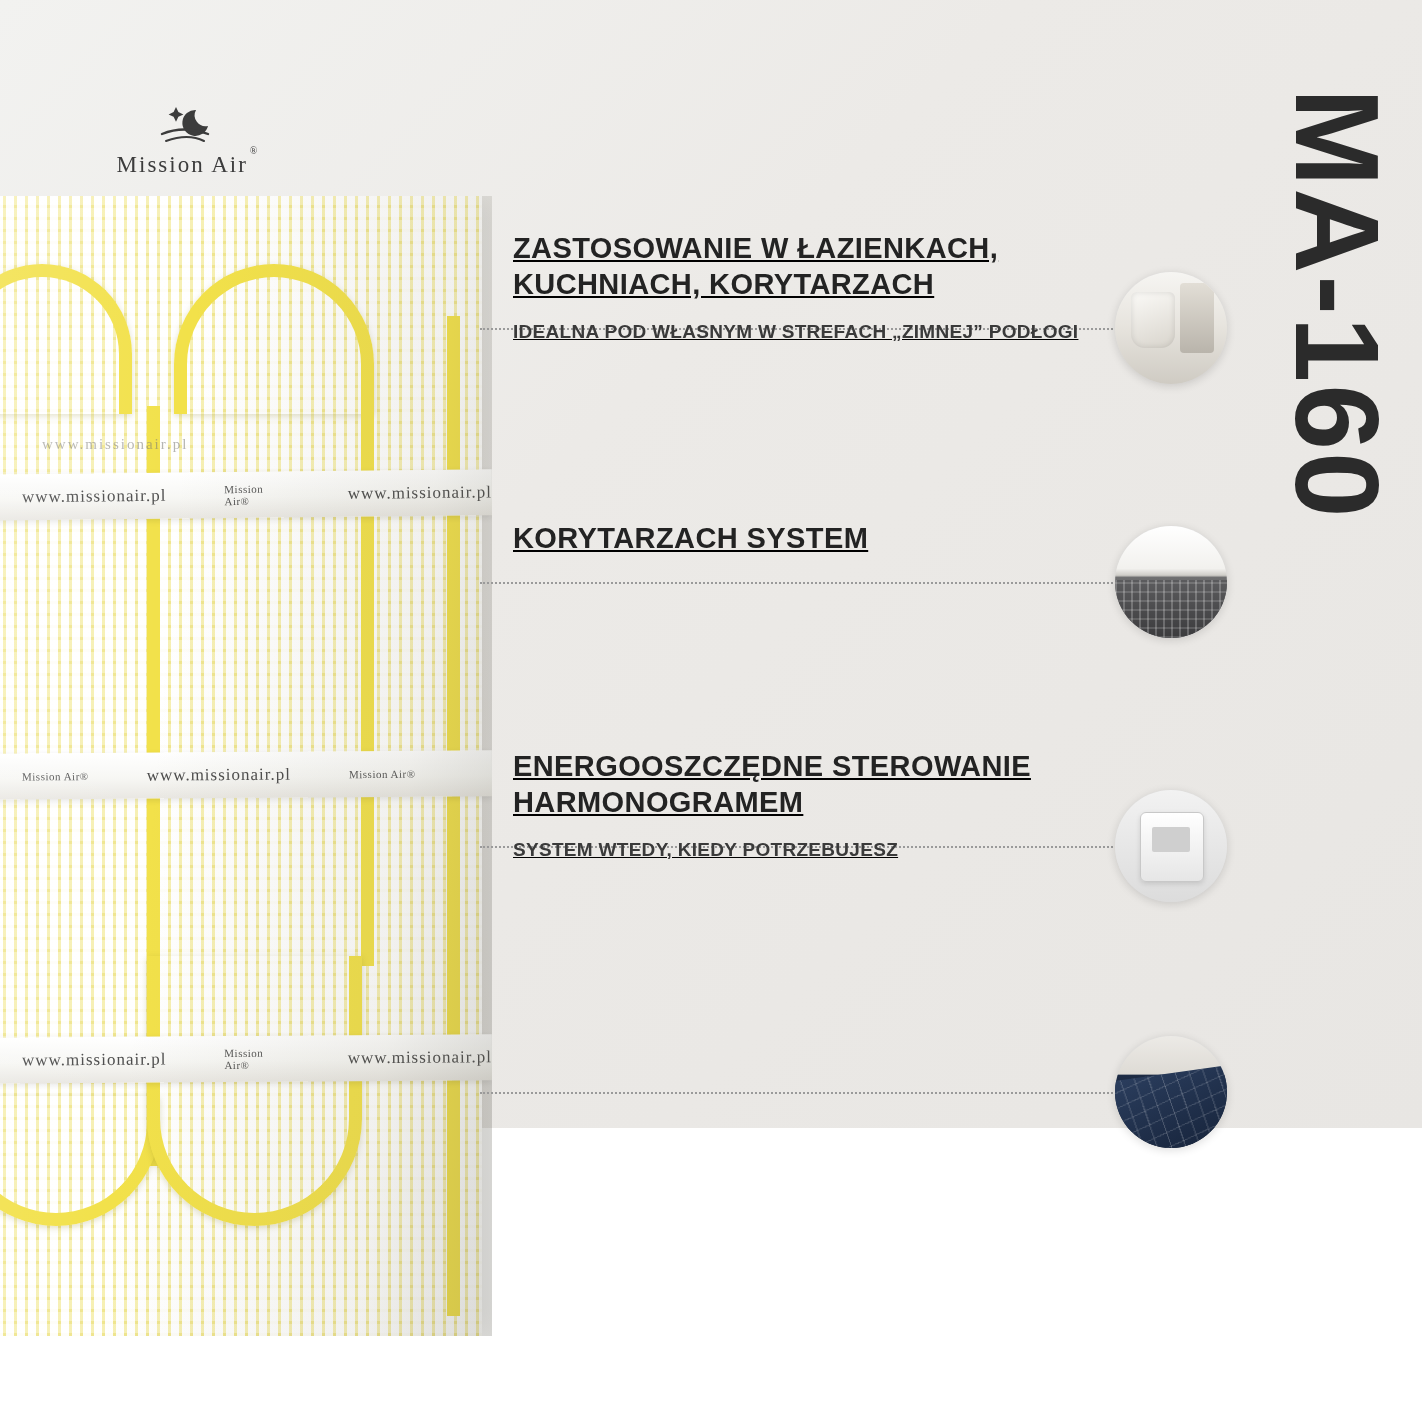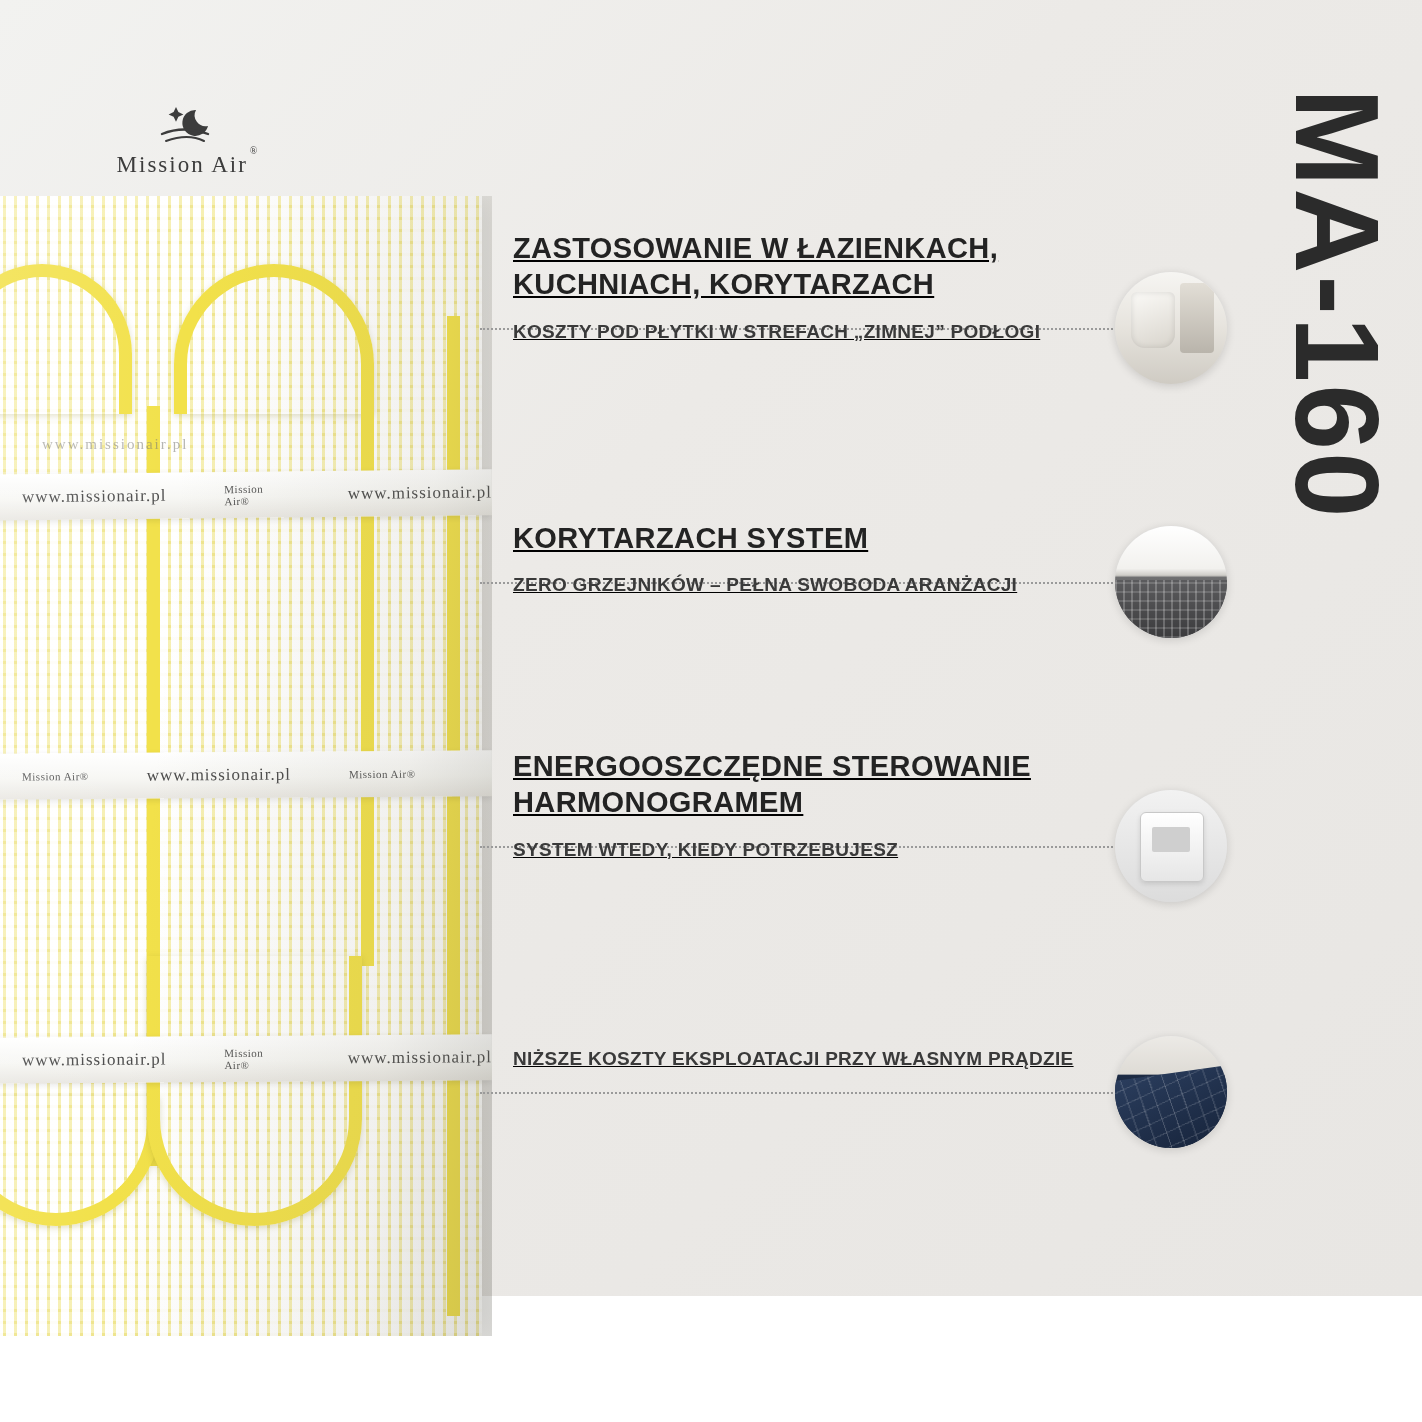--- a/index.html
+++ b/index.html
@@ -3,21 +3,21 @@
 <meta charset="utf-8">
 <style>
   * { box-sizing: border-box; margin: 0; padding: 0; }
   html, body {
     width: 1422px; height: 1422px;
     font-family: "Liberation Sans", sans-serif;
     overflow: hidden;
   }
   #page {
     position: relative;
-    width: 1422px; height: 1296px;
+    width: 1422px; height: 1128px;
     background: linear-gradient(135deg, #f2f2f0 0%, #eceae7 40%, #e8e6e3 100%);
   }
 
   
   .product-photo {
     position: absolute;
     left: -8px; top: 196px;
     width: 500px; height: 1140px;
     overflow: hidden;
   }
@@ -319,53 +319,51 @@
   <div class="model-code">
     <span>MA-160</span>
   </div>
 
   <div class="features">
 
     <div class="feature f1">
       <div class="dotted-line" style="top:98px;"></div>
       <div class="feature-text" style="top:0;">
         <div class="feature-title">ZASTOSOWANIE W ŁAZIENKACH, KUCHNIACH, KORYTARZACH</div>
-        <div class="feature-sub">KOSZTY POD PŁYTKI W STREFACH „ZIMNEJ” PODŁOGI</div>
+        <div class="feature-sub">IDEALNA POD WŁASNYM W STREFACH „ZIMNEJ” PODŁOGI</div>
       </div>
       <div class="icon-circle" style="left:645px; top:42px;">
         <div class="img-bath"></div>
       </div>
     </div>
 
     <div class="feature f2">
       <div class="dotted-line" style="top:62px;"></div>
       <div class="feature-text" style="top:0;">
         <div class="feature-title">KORYTARZACH SYSTEM</div>
-        <div class="feature-sub">ZERO GRZEJNIKÓW – PEŁNA SWOBODA ARANŻACJI</div>
       </div>
       <div class="icon-circle" style="left:645px; top:6px;">
         <div class="img-tile"></div>
       </div>
     </div>
 
     <div class="feature f3">
       <div class="dotted-line" style="top:98px;"></div>
       <div class="feature-text" style="top:0;">
         <div class="feature-title">ENERGOOSZCZĘDNE STEROWANIE HARMONOGRAMEM</div>
         <div class="feature-sub">SYSTEM WTEDY, KIEDY POTRZEBUJESZ</div>
       </div>
       <div class="icon-circle" style="left:645px; top:42px;">
         <div class="img-thermostat"></div>
       </div>
     </div>
 
     <div class="feature f4">
       <div class="dotted-line" style="top:62px;"></div>
       <div class="feature-text" style="top:0;">
-        <div class="feature-sub">NIŻSZE KOSZTY EKSPLOATACJI PRZY WŁASNYM PRĄDZIE</div>
       </div>
       <div class="icon-circle" style="left:645px; top:6px;">
         <div class="img-pv"></div>
       </div>
     </div>
 
   </div>
 </div>
 
 </body></html>

